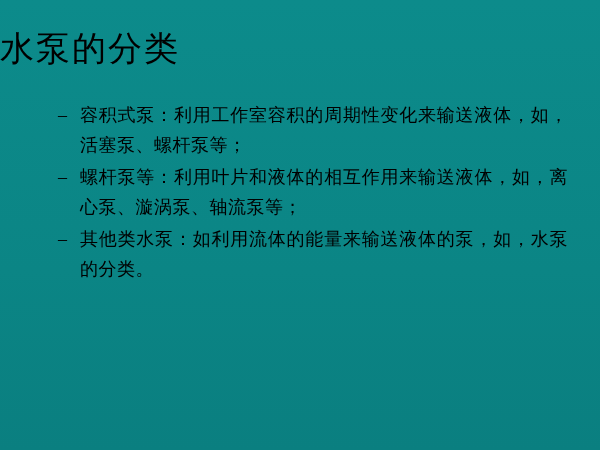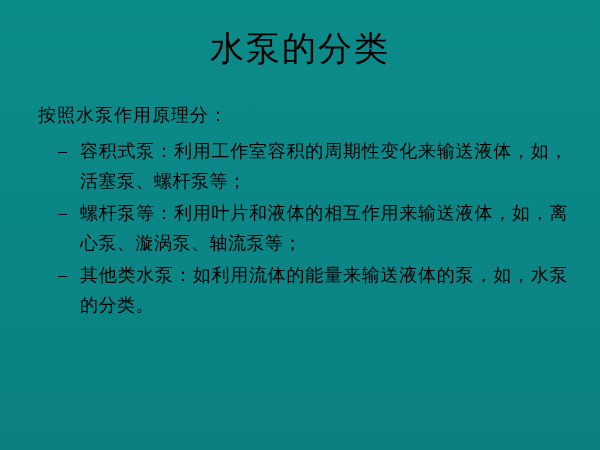--- a/index.html
+++ b/index.html
@@ -18,21 +18,21 @@
     width: 600px;
     height: 450px;
     background: linear-gradient(180deg, #0c8b8b 0%, #0b8585 60%, #0a7f80 100%);
     box-sizing: border-box;
   }
   .slide-title {
     position: absolute;
     top: 28px;
     left: 0;
     width: 100%;
-    text-align: center;
+    text-align: left;
     color: #000000;
     font-size: 34px;
     line-height: 42px;
     font-family: "Liberation Serif", "DejaVu Serif", serif;
     letter-spacing: 2px;
     white-space: nowrap;
   }
   .body-block {
     position: absolute;
     top: 100px;
@@ -75,21 +75,20 @@
 </style>
 </head>
 <body>
 
 <div class="slide">
 
   <div class="slide-title">水泵的分类</div>
 
   <div class="body-block">
 
-    <p class="lead-line">按照水泵作用原理分：</p>
 
     <ul class="bullet-list">
 
       <li class="bullet-item">
         <span class="bullet-dash">–</span>
         <span class="bullet-text">容积式泵：利用工作室容积的周期性变化来输送液体，如，活塞泵、螺杆泵等；</span>
       </li>
 
       <li class="bullet-item">
         <span class="bullet-dash">–</span>

